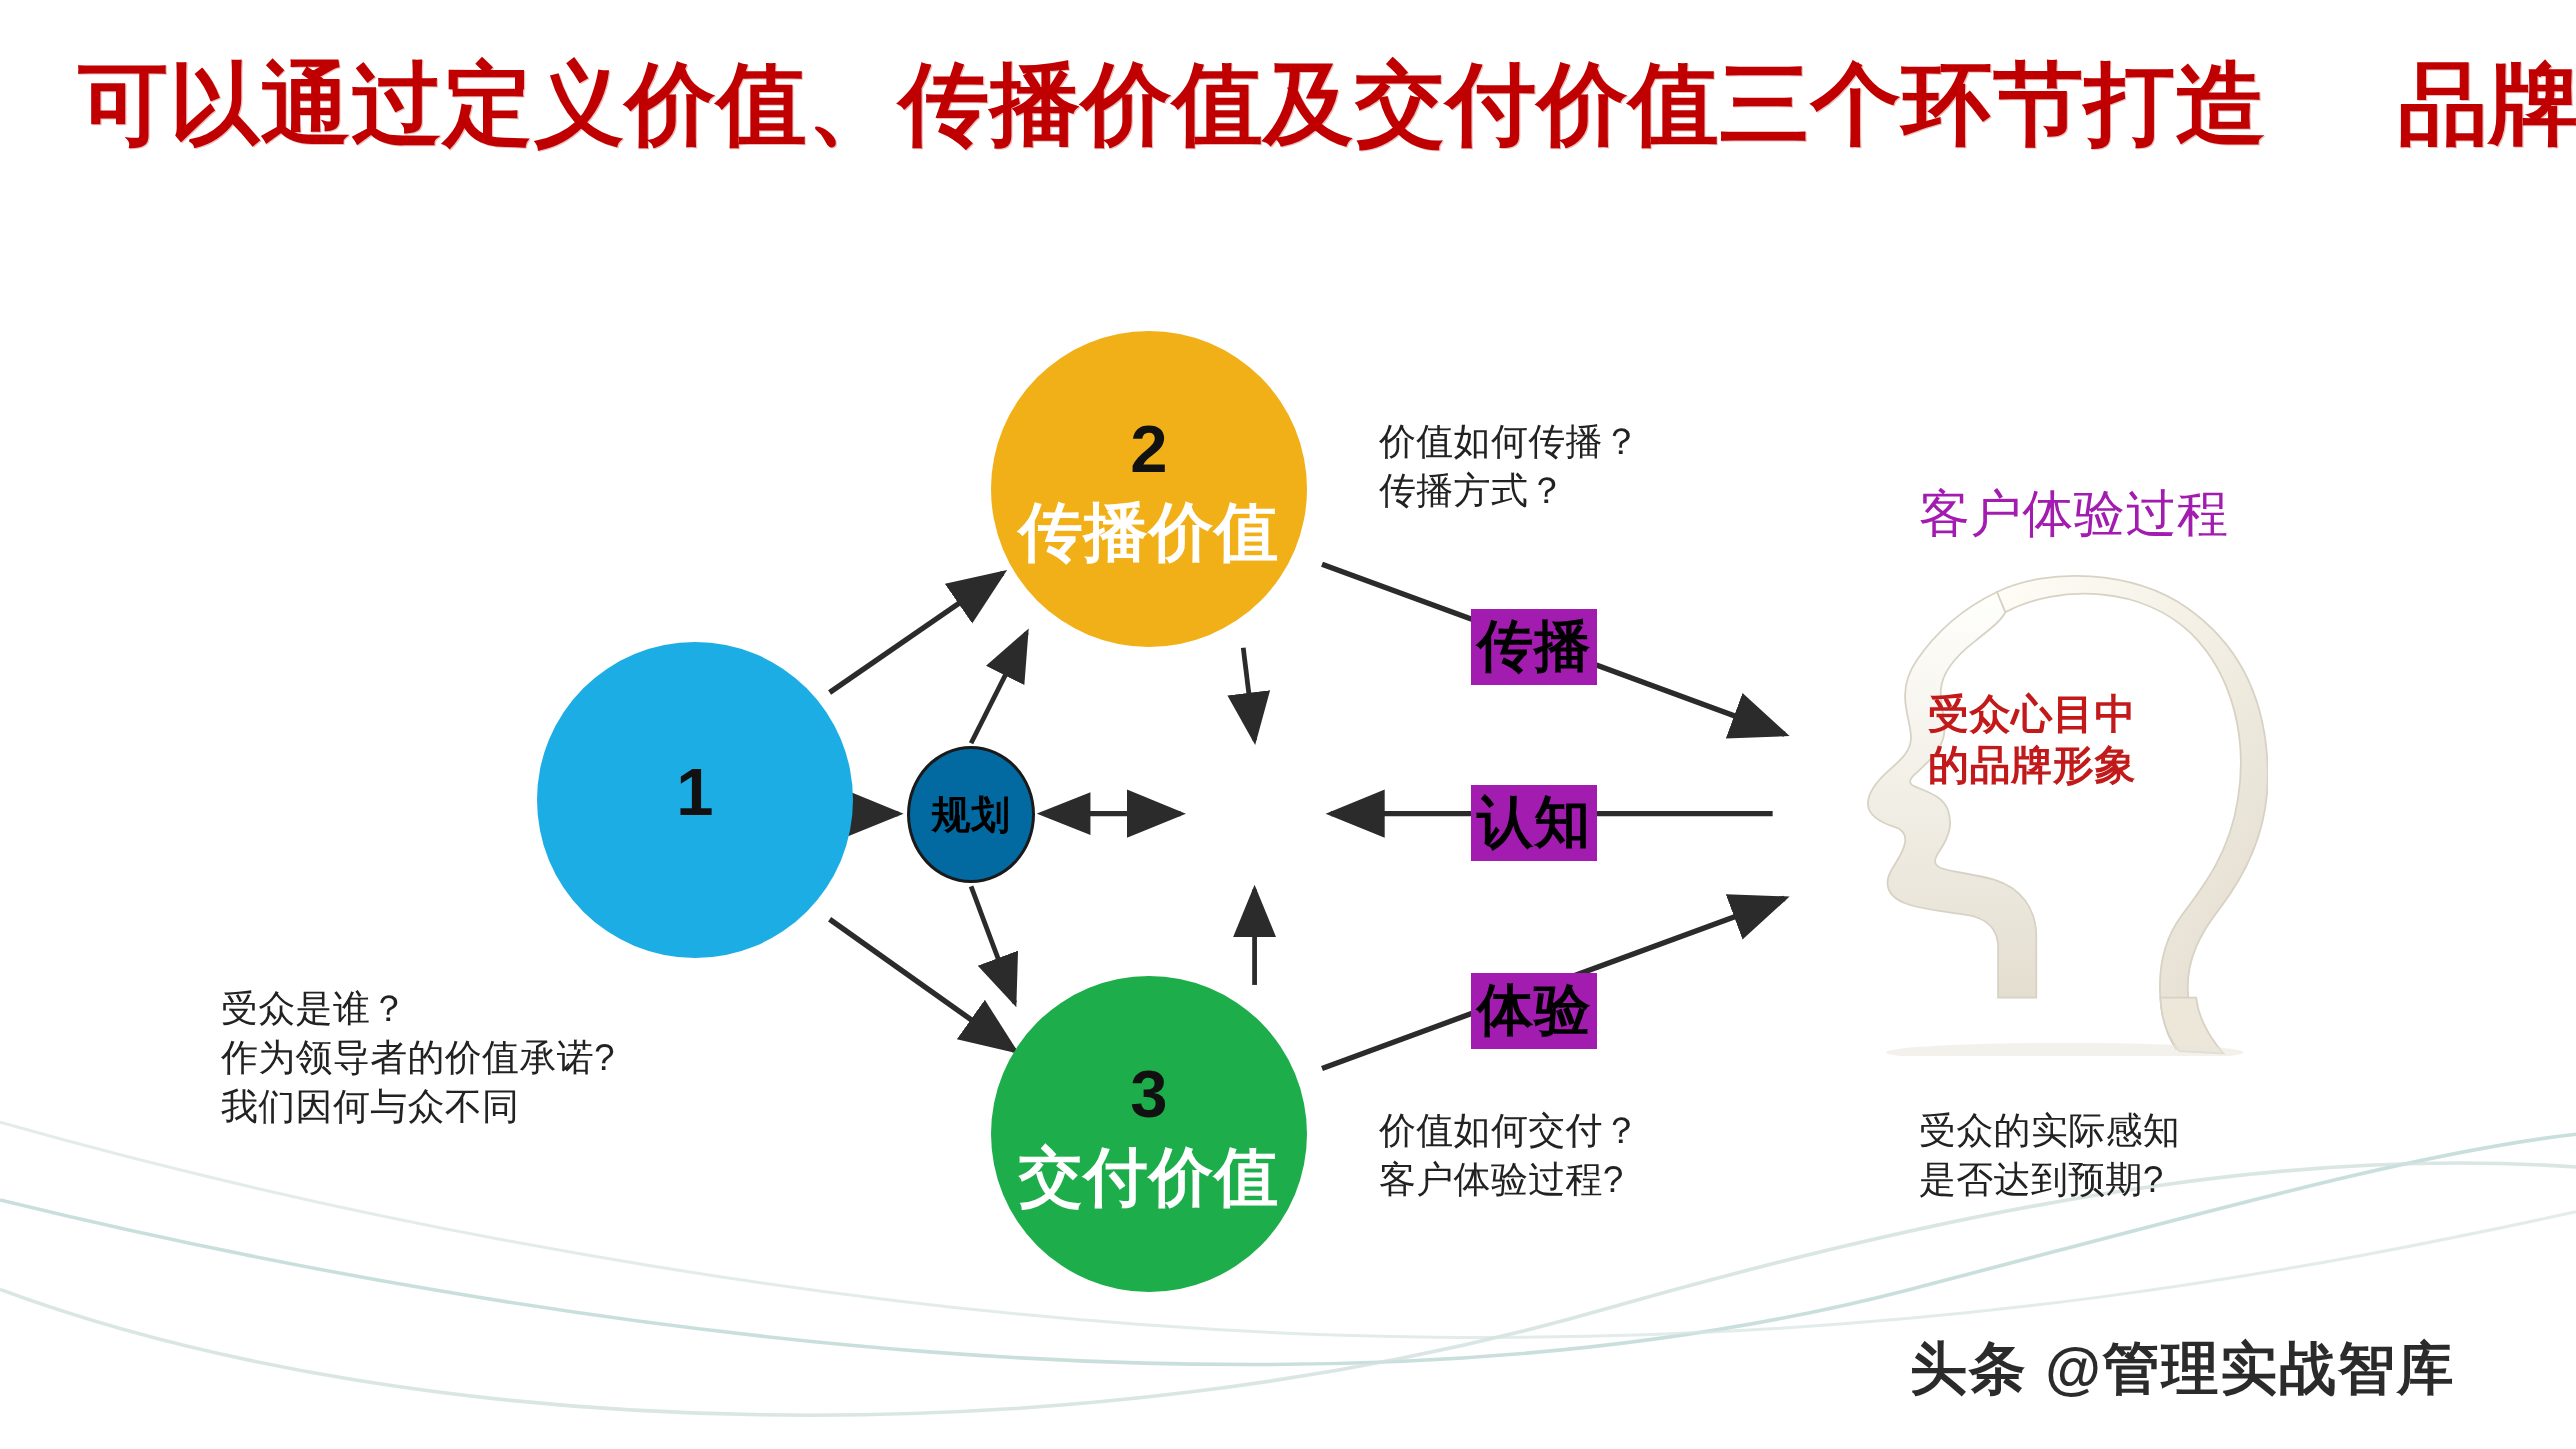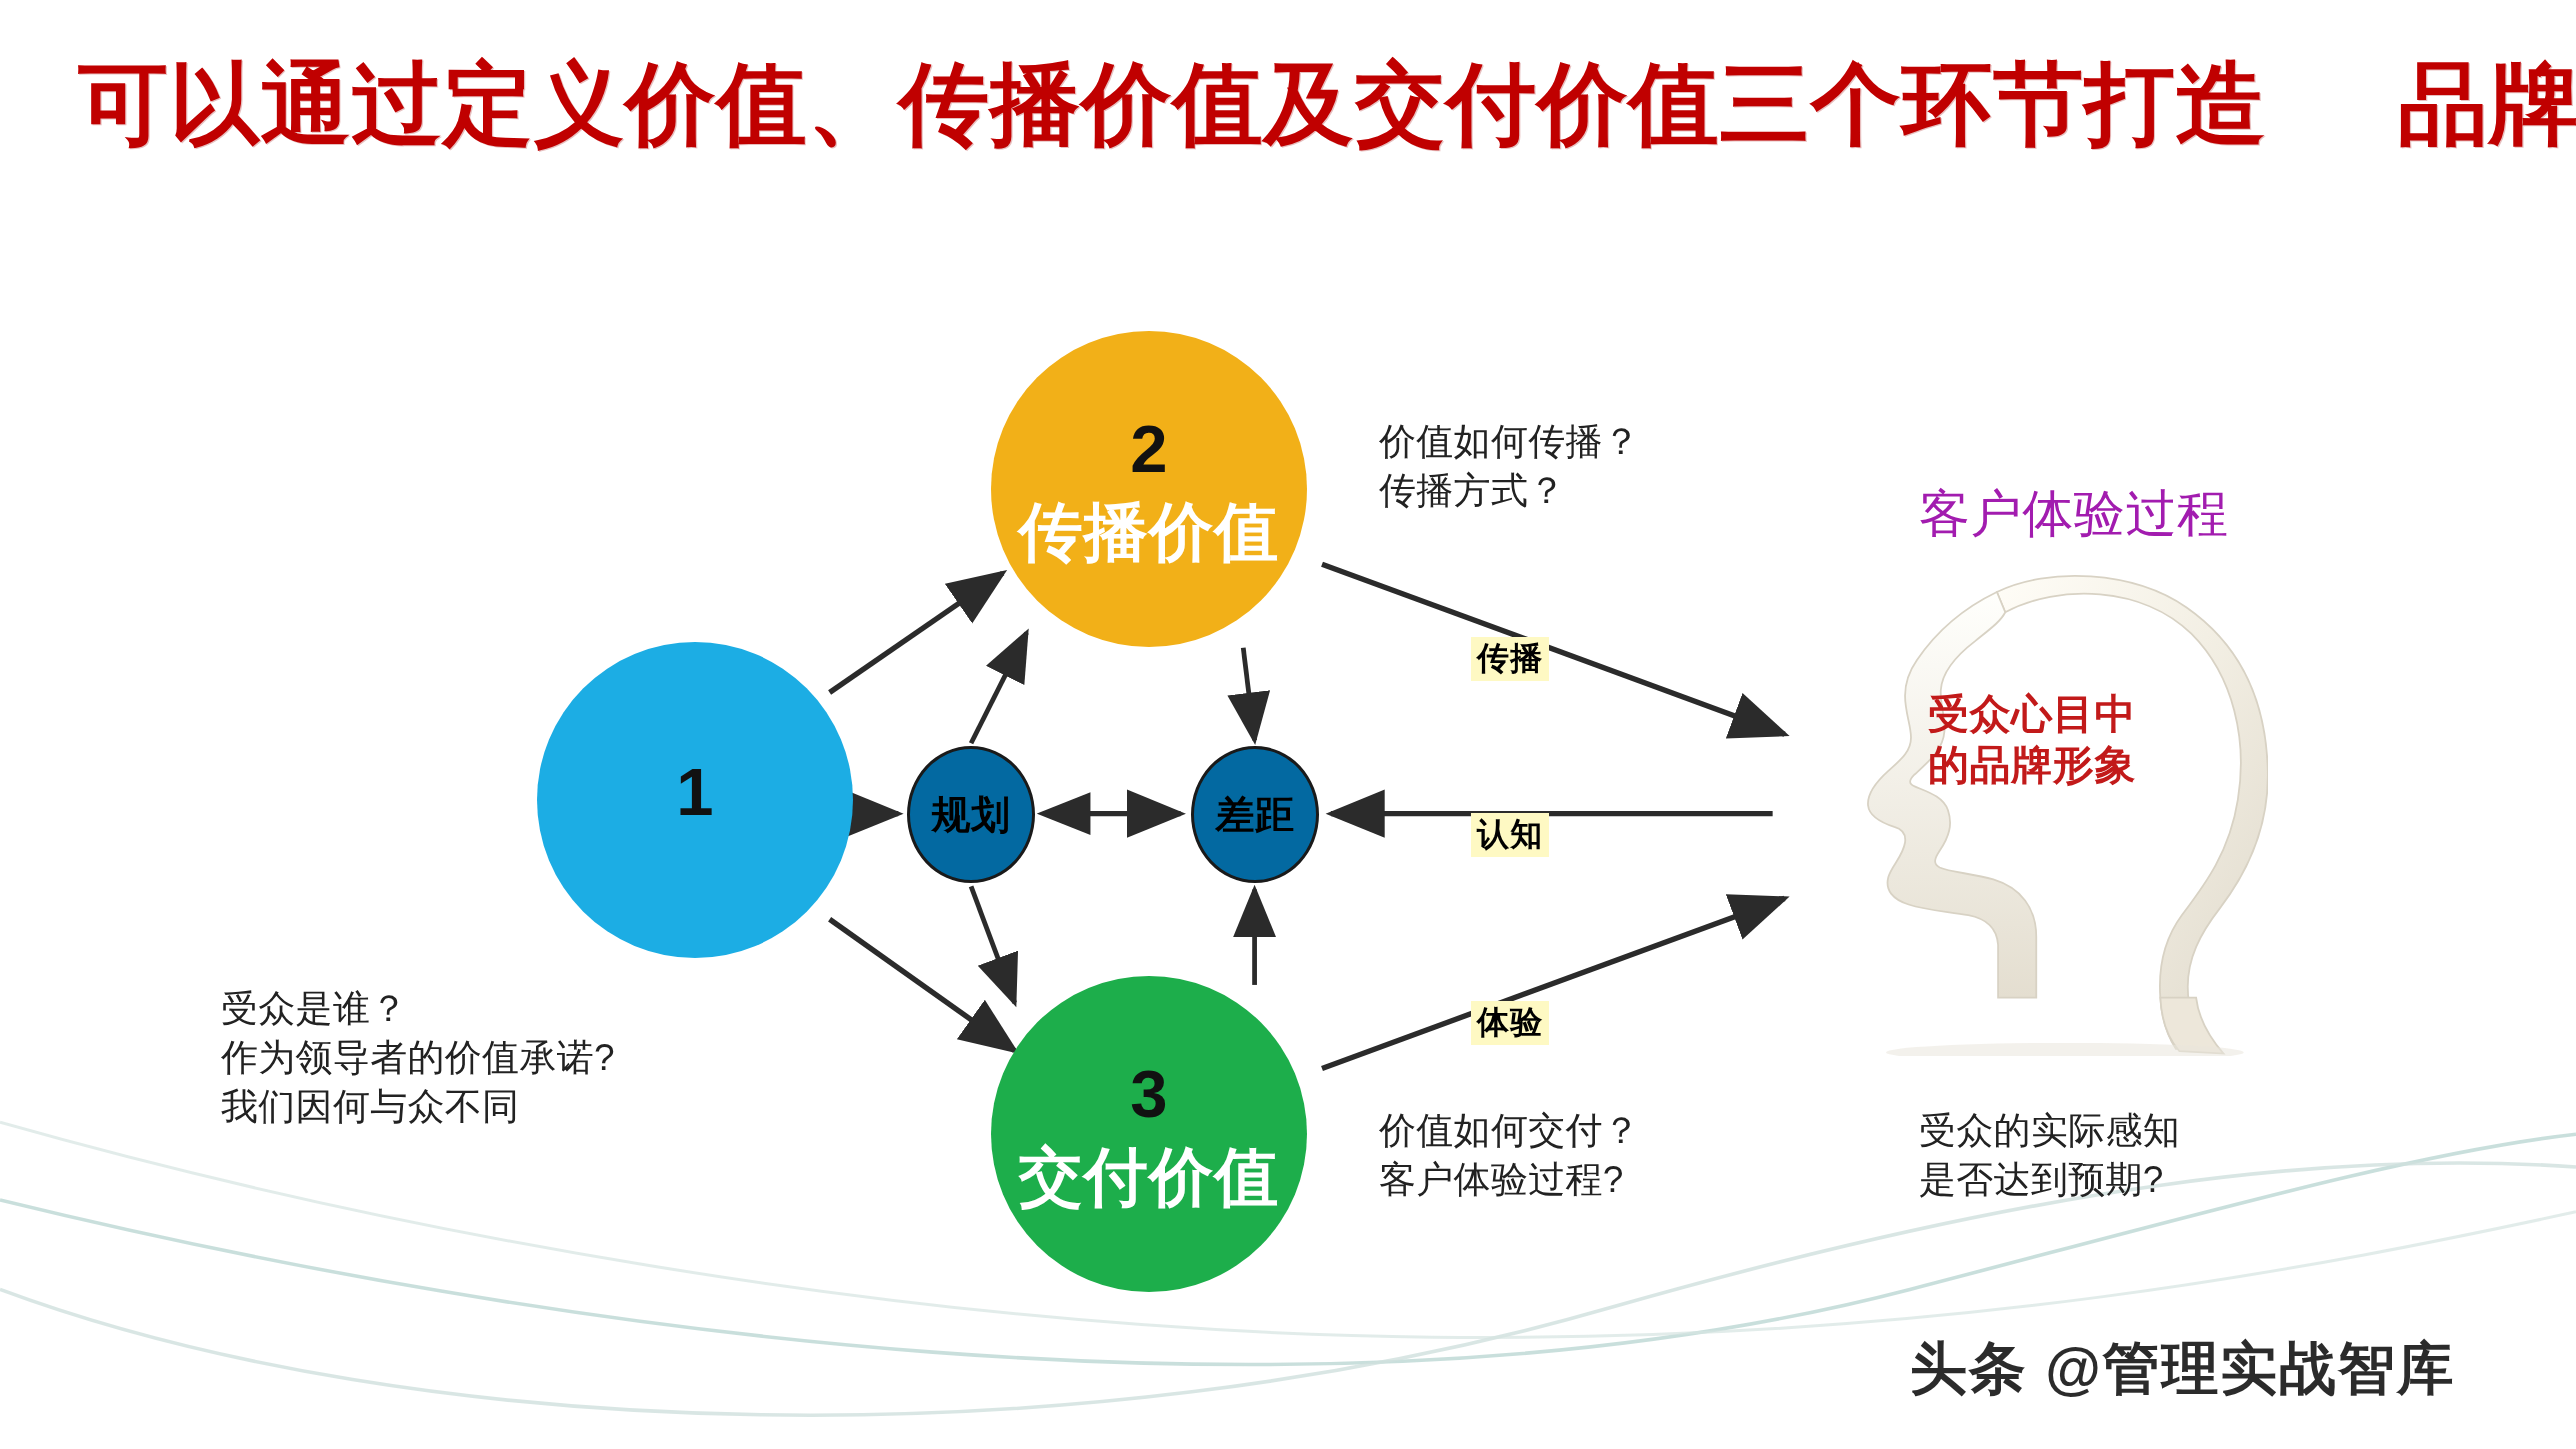--- a/index.html
+++ b/index.html
@@ -95,27 +95,26 @@
     position: absolute;
     font-size: 51px;
     color: #a21caf;
     letter-spacing: 0.6px;
   }
   #n-cx { left: 1919px; top: 480px; }
 
   
   .arrow-lbl {
     position: absolute;
-    font-size: 32px;
+    font-size: 56px;
     font-weight: bold;
     color: #000000;
     letter-spacing: 1.2px;
-    background: #fef9c3;
+    background: #a21caf;
     padding: 0 6px;
-    margin-top: 28px;
   }
   #a-spread { left: 1471px; top: 609px; }
   #a-know   { left: 1471px; top: 785px; }
   #a-exp    { left: 1471px; top: 973px; }
 
   
   #head-wrap {
     position: absolute;
     left: 1826px; top: 555px;
     width: 442px; height: 501px;
@@ -203,21 +202,20 @@
     <div class="num">2</div>
     <div class="lbl">传播价值</div>
   </div>
 
   <div id="c-green" class="circle">
     <div class="num">3</div>
     <div class="lbl">交付价值</div>
   </div>
 
   <div id="m-plan" class="mini">规划</div>
-  <div id="m-gap" class="mini">差距</div>
 
   <div id="a-spread" class="arrow-lbl">传播</div>
   <div id="a-know" class="arrow-lbl">认知</div>
   <div id="a-exp" class="arrow-lbl">体验</div>
 
   <div id="n-left" class="note">受众是谁？
 作为领导者的价值承诺?
 我们因何与众不同</div>
   <div id="n-spread" class="note">价值如何传播？
 传播方式？</div>

